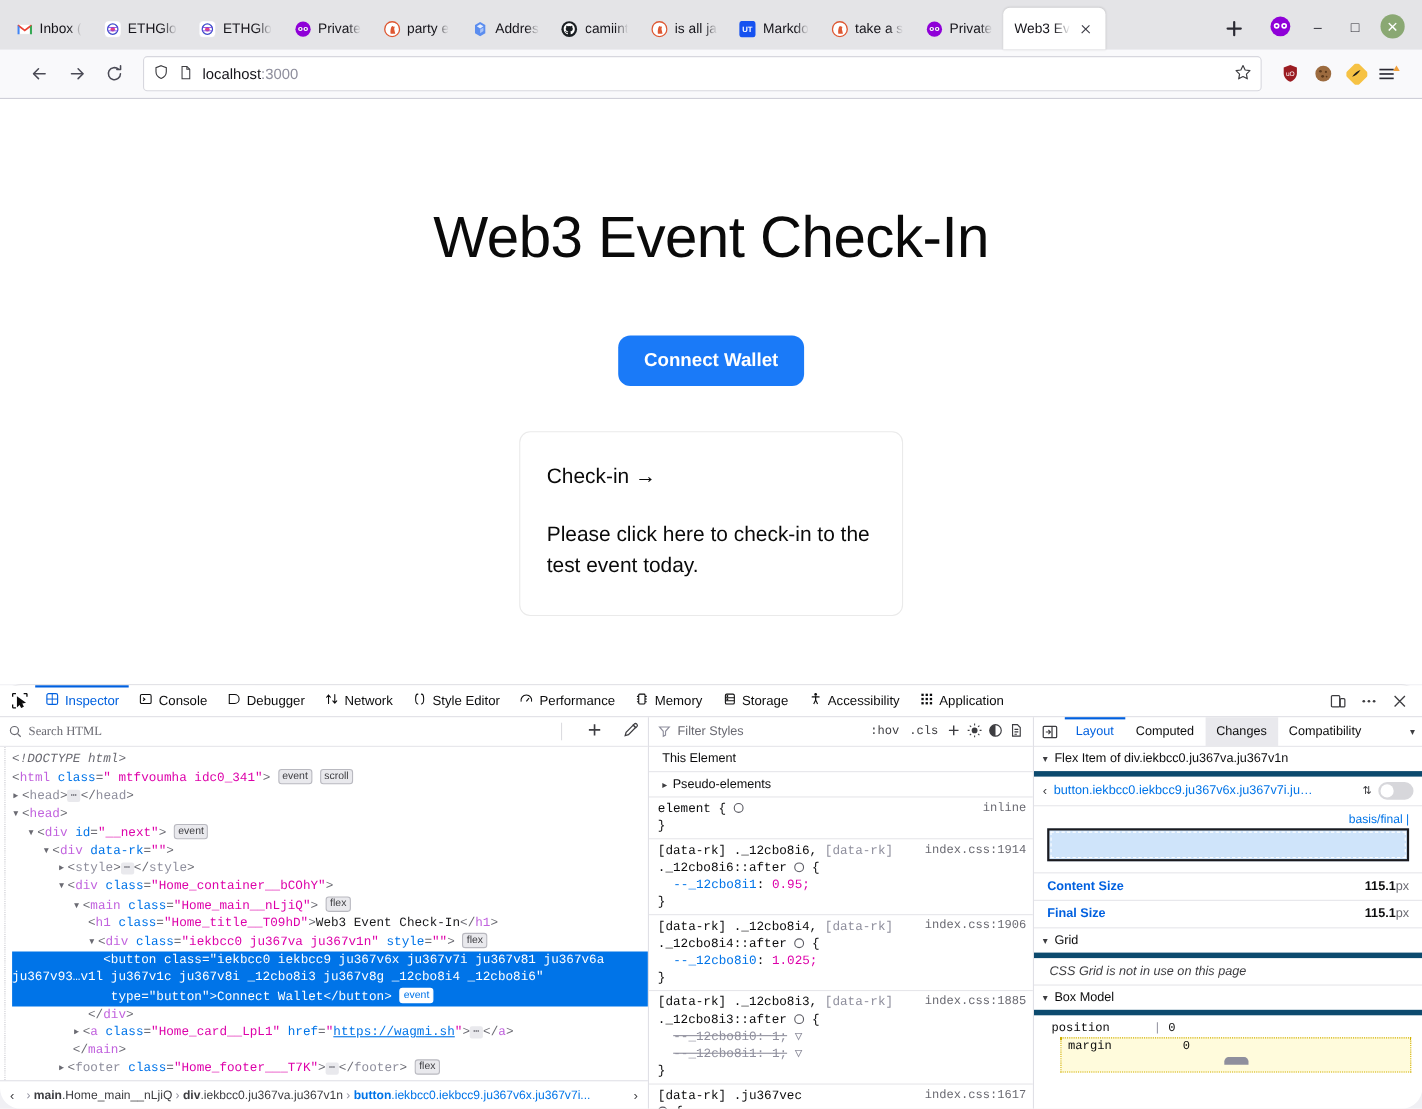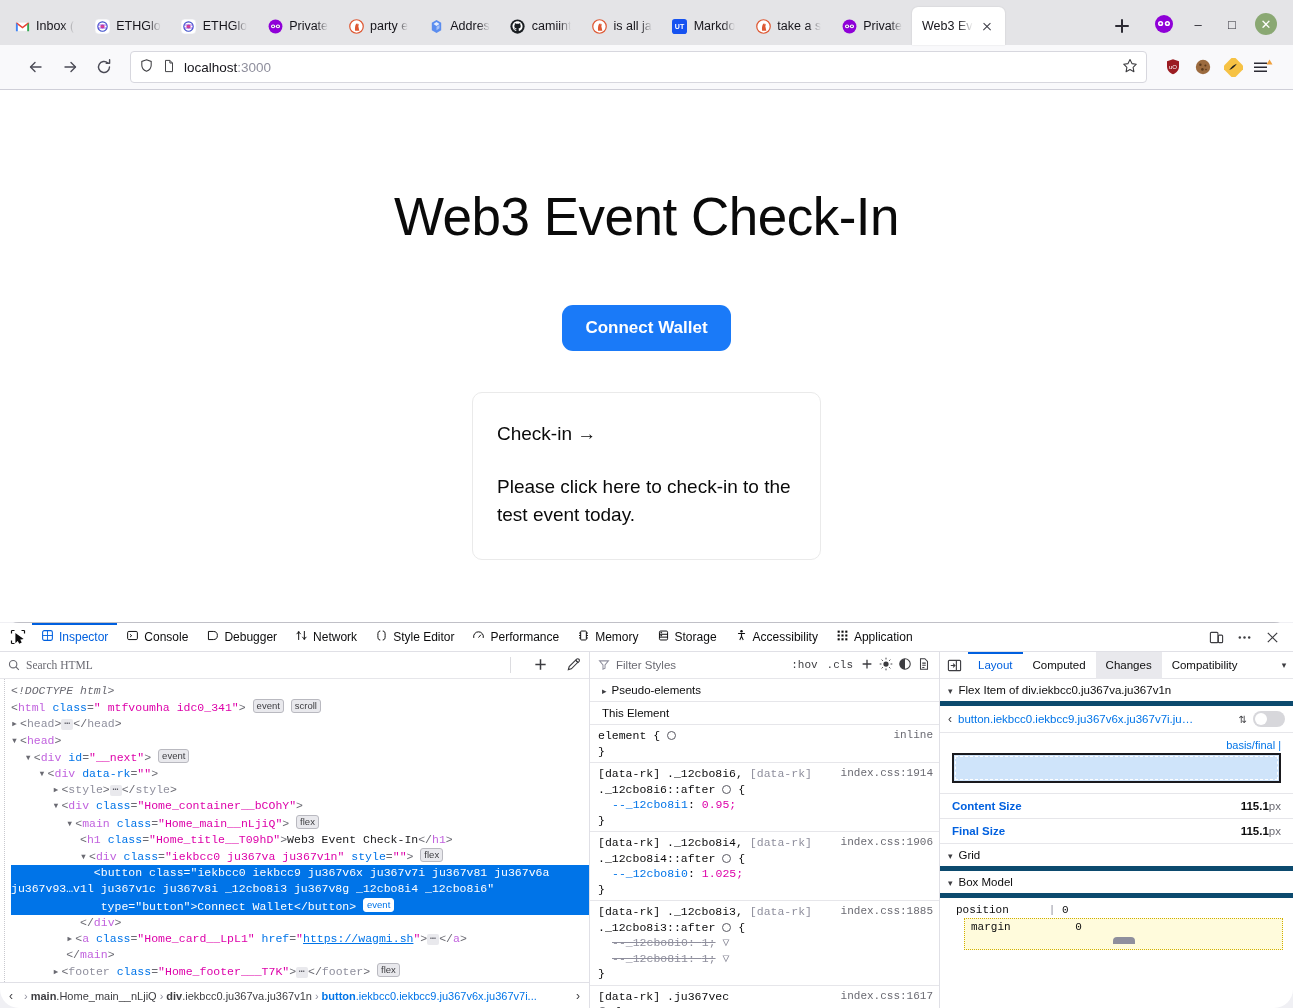--- a/index.html
+++ b/index.html
@@ -671,22 +671,22 @@
               </svg>
           </span>
           <span>
             <svg width="14" height="14" viewBox="0 0 16 16" fill="none" stroke="#3d3d41" stroke-width="1.2">
                 <path d="M4 2h5l3 3v9H4z"></path>
                 <path d="M6 7h4M6 9.5h4M6 12h2.5"></path>
               </svg>
           </span>
         </div>
         <div class="rules" id="rules">
+            <div class="rules-head">This Element</div>
             <div class="rules-head twist">Pseudo-elements</div>
-            <div class="rules-head">This Element</div>
             <div class="rule"><span class="src">inline</span><span class="sel-txt">element {</span> <span class="gearicon"></span><br><span class="sel-txt">}</span></div>
             <div class="rule"><span class="src">index.css:1914</span><span class="sel-txt">[data-rk] ._12cbo8i6, </span><span class="sel-dim">[data-rk]</span><br><span class="sel-txt">._12cbo8i6::after</span> <span class="gearicon"></span> <span class="sel-txt">{</span><br><span class="prop">--_12cbo8i1</span><span class="sel-txt">: </span><span class="val">0.95;</span><br><span class="sel-txt">}</span></div>
             <div class="rule"><span class="src">index.css:1906</span><span class="sel-txt">[data-rk] ._12cbo8i4, </span><span class="sel-dim">[data-rk]</span><br><span class="sel-txt">._12cbo8i4::after</span> <span class="gearicon"></span> <span class="sel-txt">{</span><br><span class="prop">--_12cbo8i0</span><span class="sel-txt">: </span><span class="val">1.025;</span><br><span class="sel-txt">}</span></div>
             <div class="rule"><span class="src">index.css:1885</span><span class="sel-txt">[data-rk] ._12cbo8i3, </span><span class="sel-dim">[data-rk]</span><br><span class="sel-txt">._12cbo8i3::after</span> <span class="gearicon"></span> <span class="sel-txt">{</span><br><span class="prop strike">--_12cbo8i0</span><span class="sel-txt strike">: </span><span class="val strike">1;</span> <span class="funnel">▽</span><br><span class="prop strike">--_12cbo8i1</span><span class="sel-txt strike">: </span><span class="val strike">1;</span> <span class="funnel">▽</span><br><span class="sel-txt">}</span></div>
             <div class="rule"><span class="src">index.css:1617</span><span class="sel-txt">[data-rk] .ju367vec</span><span class="sel-dim"></span><br><span class="sel-txt"></span> <span class="gearicon"></span> <span class="sel-txt">{</span><br> </div>
           </div>
       </div>
 
       <div class="pane-layout">
         <div class="lay-tabs">
@@ -719,20 +719,21 @@
           </div>
           <div class="kv-row">
             <span class="kv-key">Content Size</span>
             <span class="kv-val"><span>115.1</span><span class="unit">px</span></span>
           </div>
           <div class="kv-row">
             <span class="kv-key">Final Size</span>
             <span class="kv-val"><span>115.1</span><span class="unit">px</span></span>
           </div>
           <div class="acc-head">Grid</div>
+          <div class="note">CSS Grid is not in use on this page</div>
           <div class="acc-head">Box Model</div>
           <div class="boxmodel">
             <div class="bm-pos">
               <span>position</span>
               <span><span class="vdiv">|</span>&nbsp;<span>0</span></span>
             </div>
             <div class="bm-margin">
               <span>margin</span>
               <span style="margin-left:58px;">0</span>
               <div style="text-align:center;margin-top:2px;">

